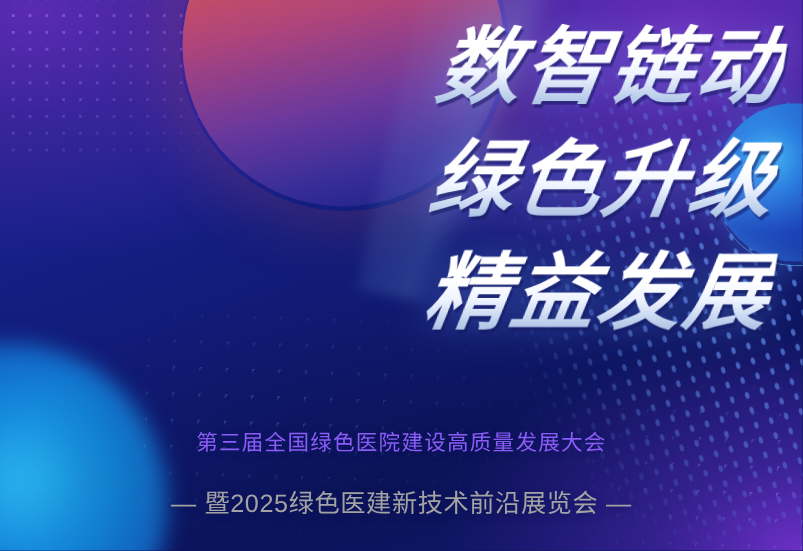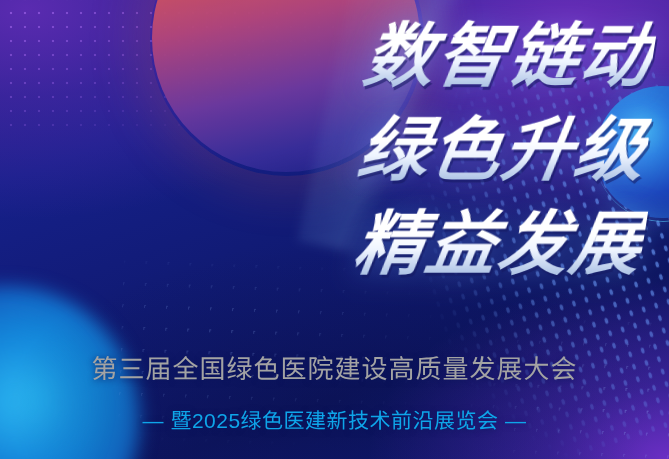--- a/index.html
+++ b/index.html
@@ -175,35 +175,35 @@
   
   .subtitles {
     position: absolute;
     left: 0; right: 0;
     top: 352px;
     text-align: center;
     z-index: 6;
   }
   .sub-main {
     display: block;
-    font-size: 26px;
+    font-size: 18px;
     line-height: 34px;
     font-weight: 500;
     letter-spacing: 1px;
-    color: #a3a3a3;
+    color: #8b5cf6;
     text-shadow: 0 1px 6px rgba(10,20,90,0.8);
   }
   .sub-second {
     display: block;
     margin-top: 21px;
     font-size: 21px;
     line-height: 28px;
     font-weight: 400;
     letter-spacing: 0.5px;
-    color: #0ea5e9;
+    color: #a3a3a3;
     text-shadow: 0 1px 6px rgba(10,20,90,0.8);
   }
 </style>
 </head>
 <body>
 
 <div id="poster">
 
   <div class="bg-base"></div>
   <div class="dot-grid-tl"></div>

